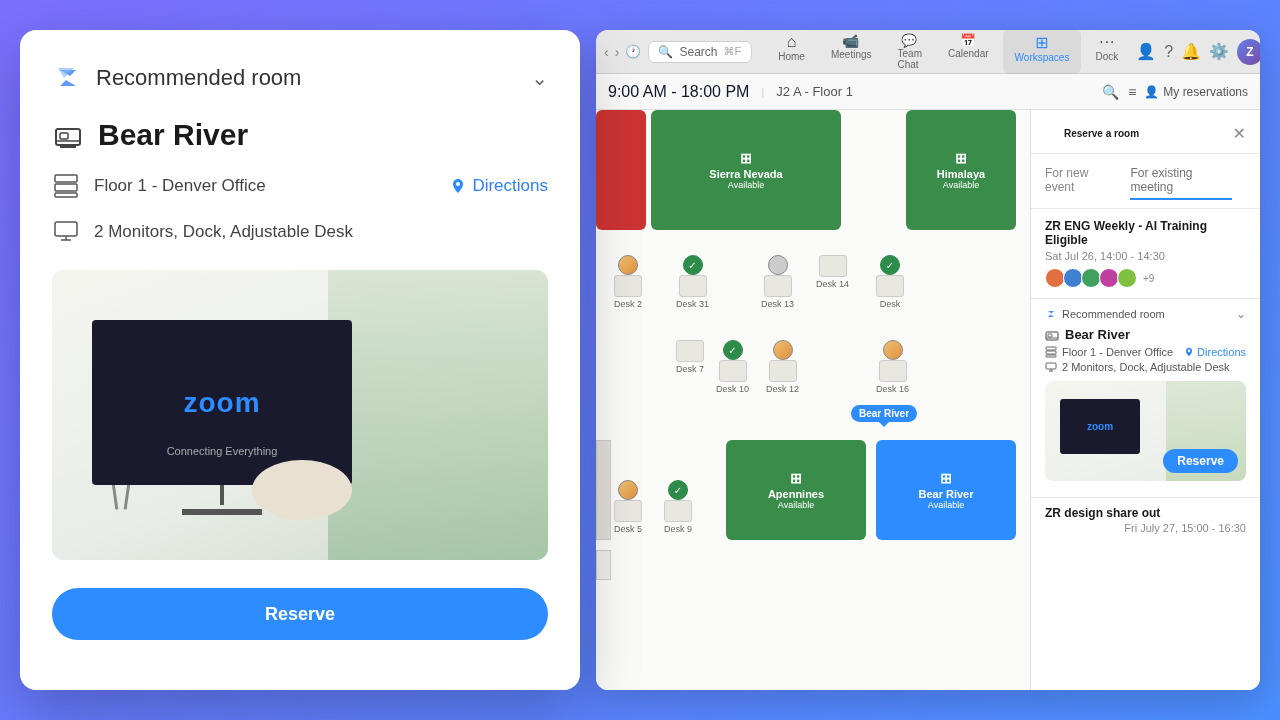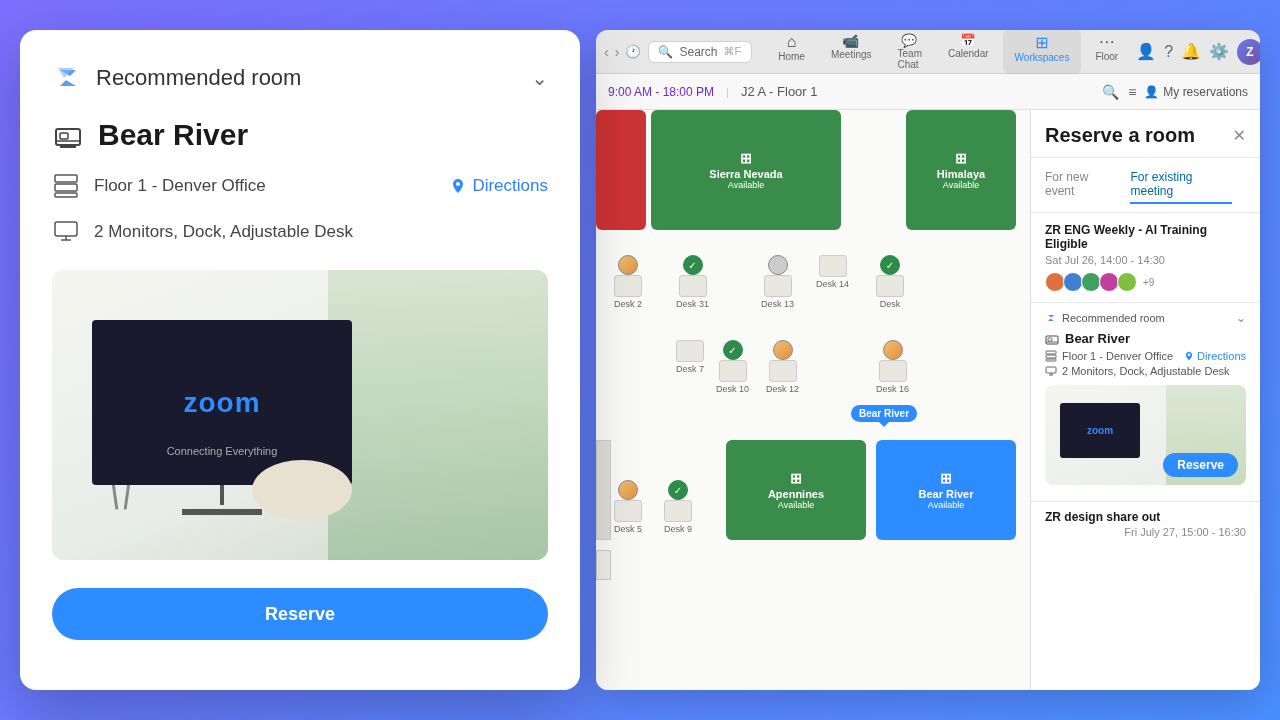--- a/index.html
+++ b/index.html
@@ -389,22 +389,22 @@
       height: 36px;
       background: #f8f8f8;
       display: flex;
       align-items: center;
       padding: 0 12px;
       gap: 12px;
       border-bottom: 1px solid #e0e0e0;
     }
 
     .subheader-time {
-      font-size: 12px;
-      color: #6d28d9;
+      font-size: 16px;
+      color: #0f172a;
     }
 
     .subheader-location {
       font-size: 13px;
       color: #555;
     }
 
     .subheader-right {
       margin-left: auto;
       display: flex;
@@ -512,23 +512,24 @@
 
     .panel-header {
       display: flex;
       align-items: center;
       justify-content: space-between;
       padding: 14px 14px 10px;
       border-bottom: 1px solid #e8e8e8;
     }
 
     .panel-title {
-      font-size: 20px;
+      font-size: 10px;
       font-weight: 600;
       color: #1a1a1a;
+      margin-left: 19px;
     }
 
     .close-btn {
       font-size: 16px;
       color: #888;
       cursor: pointer;
     }
 
     .panel-tabs {
       display: flex;
@@ -541,21 +542,21 @@
     .panel-tab {
       font-size: 12px;
       padding: 4px 0;
       margin-right: 14px;
       color: #888;
       cursor: pointer;
       border-bottom: 2px solid transparent;
     }
 
     .panel-tab.active {
-      color: #0369a1;
+      color: #737373;
       border-bottom: 2px solid #2d8cff;
     }
 
     .panel-meeting {
       padding: 10px 14px;
       border-bottom: 1px solid #e8e8e8;
     }
 
     .meeting-title {
       font-size: 12px;
@@ -860,21 +861,21 @@
         <div class="nav-tab">
           <span class="nav-tab-icon" style="font-size:13px">📅</span>
           <span class="nav-tab-label">Calendar</span>
         </div>
         <div class="nav-tab active">
           <span class="nav-tab-icon">⊞</span>
           <span class="nav-tab-label">Workspaces</span>
         </div>
         <div class="more-tab">
           <span class="nav-tab-icon">···</span>
-          <span class="nav-tab-label">Floor</span>
+          <span class="nav-tab-label">Dock</span>
         </div>
       </div>
 
       <div class="topbar-right">
         <span class="topbar-icon">👤</span>
         <span class="topbar-icon">?</span>
         <span class="topbar-icon">🔔</span>
         <span class="topbar-icon">⚙️</span>
         <div class="avatar-circle">Z</div>
       </div>

